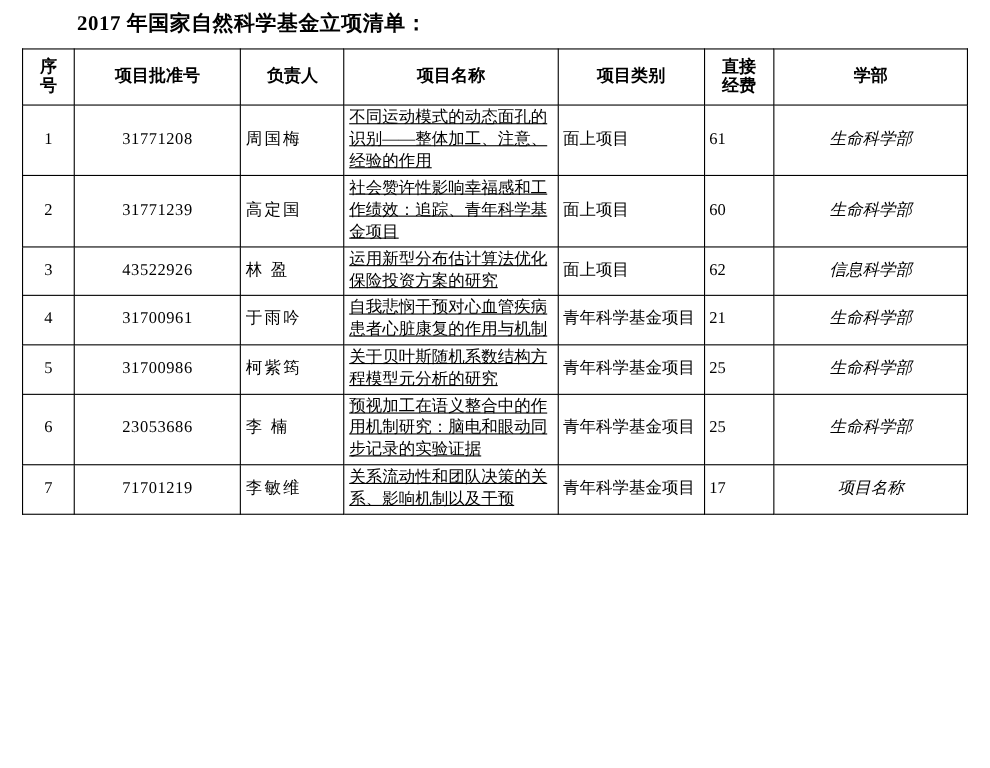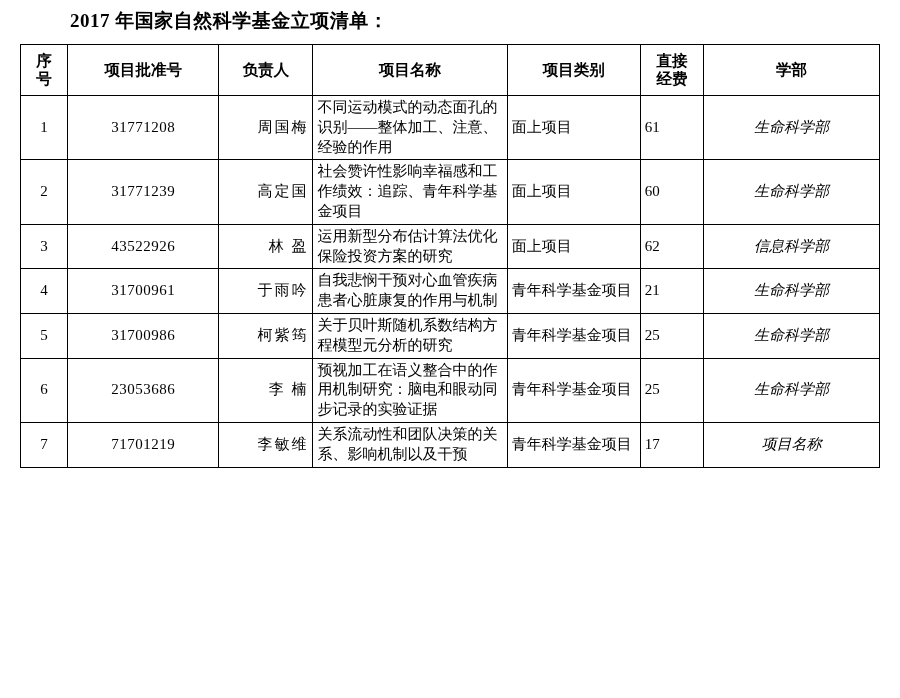--- a/index.html
+++ b/index.html
@@ -51,22 +51,22 @@
   .col-seq      { width: 46px; }
   .col-code     { width: 148px; }
   .col-person   { width: 92px; }
   .col-name     { width: 190px; }
   .col-type     { width: 130px; }
   .col-fund     { width: 62px; }
   .col-dept     { width: 172px; }
 
   td.c-seq   { text-align: center; }
   td.c-code  { text-align: center; letter-spacing: 0.5px; }
-  td.c-person{ text-align: right; letter-spacing: 2px; }
-  td.c-name  { text-align: left; padding-left: 6px; }
+  td.c-person{ text-align: left; letter-spacing: 2px; }
+  td.c-name  { text-align: left; padding-left: 6px; text-decoration: underline; }
   td.c-type  { text-align: left; padding-left: 8px; margin-left: 20px; }
   td.c-fund  { text-align: left; }
   td.c-dept  { text-align: center; font-style: italic; }
 
   .hdr-stack {
     display: block;
     line-height: 1.15;
   }
 </style>
 </head>

